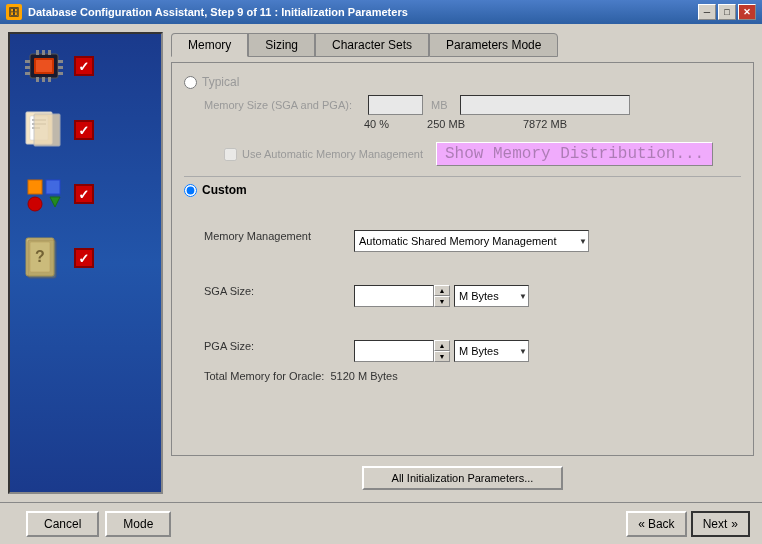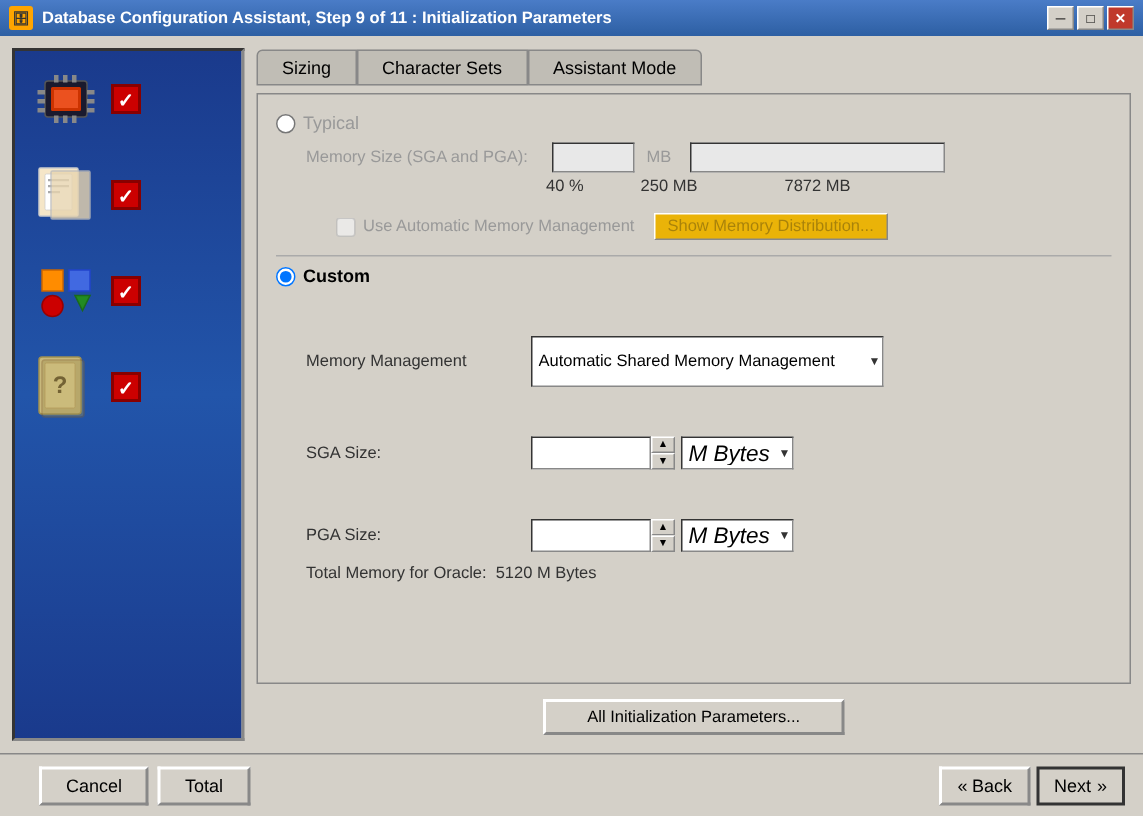--- a/index.html
+++ b/index.html
@@ -203,46 +203,46 @@
       display: flex;
       align-items: center;
       gap: 5px;
       margin-bottom: 8px;
       font-size: 11px;
     }
     .checkbox-row input[type=checkbox] { margin: 0; }
 
     .show-btn {
       padding: 2px 8px;
-      background: #eab308;
+      background: #f0abfc;
       border: 1px solid #888;
       border-top-color: #fff;
       border-left-color: #fff;
-      font-size: 11px;
+      font-size: 16px;
       cursor: pointer;
       margin-left: 8px;
+      font-family: Liberation Mono, monospace;
     }
 
     
     .custom-section { }
     .custom-form-row {
       display: flex;
-      align-items: center;
       margin-bottom: 6px;
       font-size: 12px;
       margin-top: 33px;
     }
     .custom-label {
       width: 150px;
       font-size: 11px;
       color: #333;
     }
     .dropdown {
       width: 235px;
-      height: 34px;
+      height: 22px;
       border: 1px inset #888;
       background: white;
       font-size: 11px;
       padding: 2px 4px;
       appearance: none;
       -webkit-appearance: none;
       position: relative;
     }
     .dropdown-wrapper {
       position: relative;
@@ -291,24 +291,23 @@
       justify-content: center;
       line-height: 1;
     }
 
     .unit-dropdown {
       margin-left: 4px;
       width: 75px;
       height: 22px;
       border: 1px inset #888;
       background: white;
-      font-size: 15px;
+      font-size: 11px;
       padding: 2px 4px;
       appearance: none;
-      font-style: italic;
       -webkit-appearance: none;
     }
     .unit-wrapper {
       position: relative;
       display: inline-block;
     }
     .unit-wrapper::after {
       content: '▼';
       position: absolute;
       right: 2px;
@@ -471,23 +470,24 @@
             <rect x="8" y="4" width="28" height="38" rx="2" fill="#a09050" stroke="#806030" stroke-width="1" opacity="0.4"></rect>
           </svg>
           <div class="check-icon">✓</div>
         </div>
       </div>
     </div>
 
     <div class="right-panel">
 
       <div class="tabs">
+        <div class="tab active">Memory</div>
         <div class="tab">Sizing</div>
         <div class="tab">Character Sets</div>
-        <div class="tab">Assistant Mode</div>
+        <div class="tab">Parameters Mode</div>
       </div>
 
       <div class="tab-content">
 
         <div class="radio-section grayed">
           <label class="radio-label">
             <input type="radio" name="memtype" value="typical" style="">
             <span>Typical</span>
           </label>
 
@@ -578,21 +578,21 @@
       <div class="bottom-area">
         <button class="all-init-btn">All Initialization Parameters...</button>
       </div>
 
     </div>
   </div>
 
   <div class="footer">
     <div class="footer-left">
       <button class="footer-btn">Cancel</button>
-      <button class="footer-btn">Total</button>
+      <button class="footer-btn">Mode</button>
     </div>
     <div class="footer-right">
       <button class="nav-back-btn">
         <span>«</span>
         <span>Back</span>
       </button>
       <button class="nav-next-btn">
         <span>Next</span>
         <span>»</span>
       </button>

